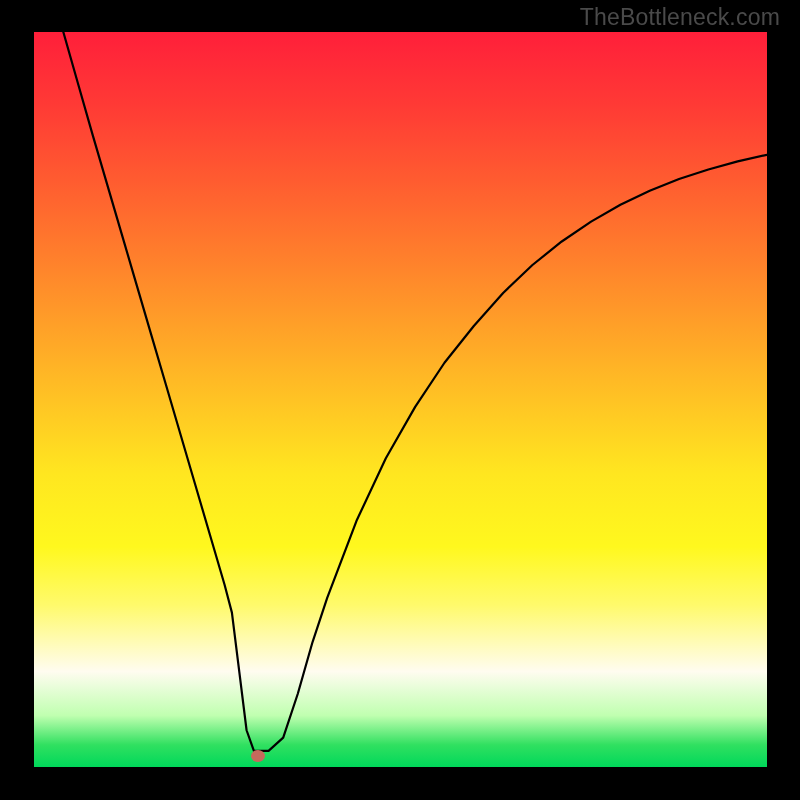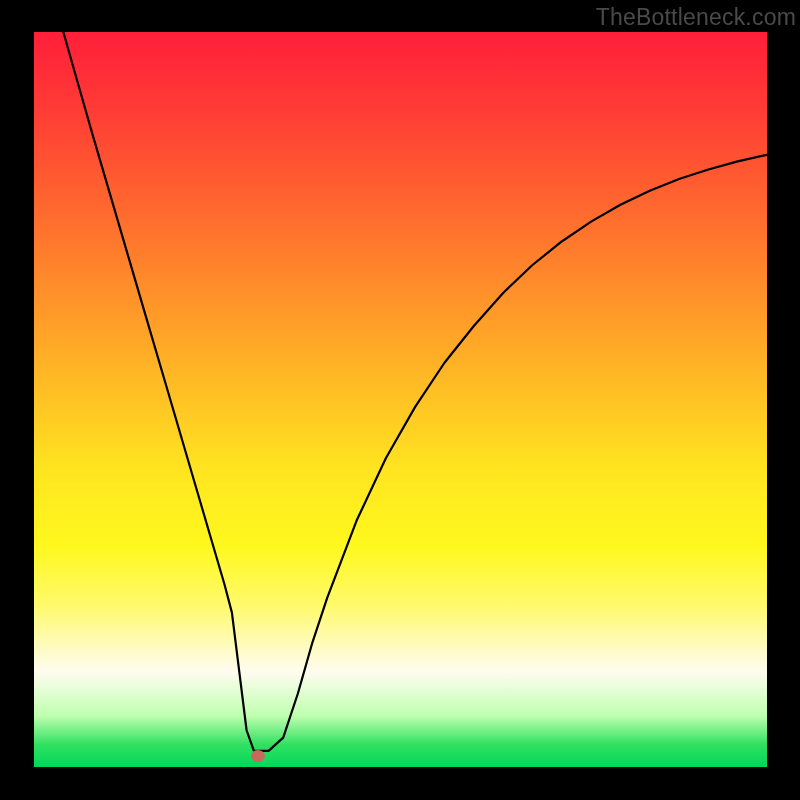--- a/index.html
+++ b/index.html
@@ -44,21 +44,21 @@
     position: absolute;
     left: 0;
     top: 0;
     width: 733px;
     height: 735px;
     pointer-events: none;
   }
   .watermark {
     position: absolute;
     top: 4px;
-    right: 4px;
+    right: 20px;
     color: #4a4a4a;
     font-size: 23px;
     letter-spacing: 0.2px;
     font-weight: 400;
   }
   .marker {
     position: absolute;
     width: 14px;
     height: 12px;
     background: #c56a5c;

